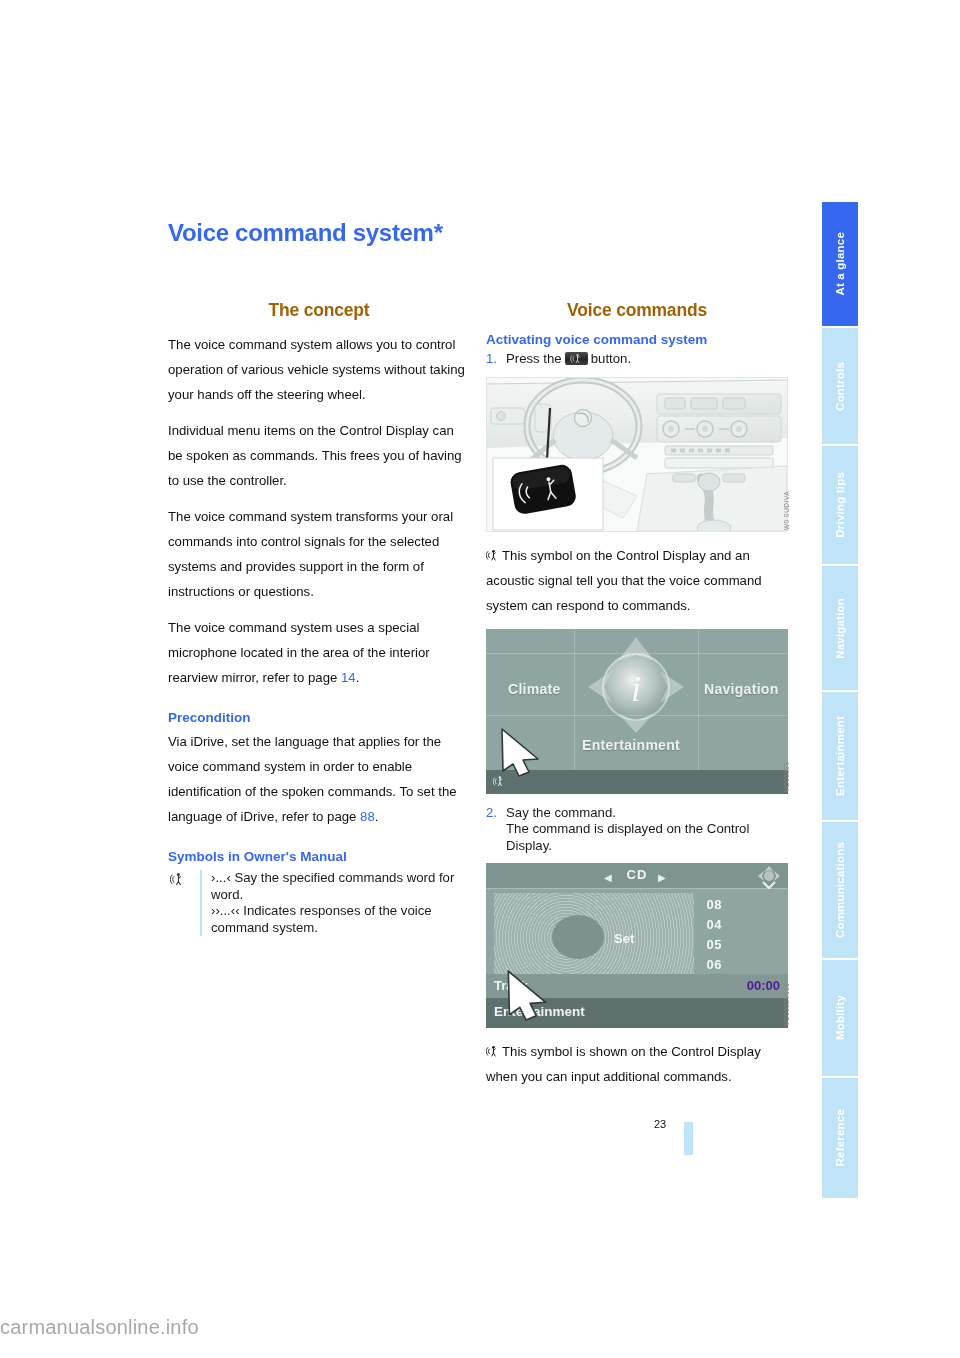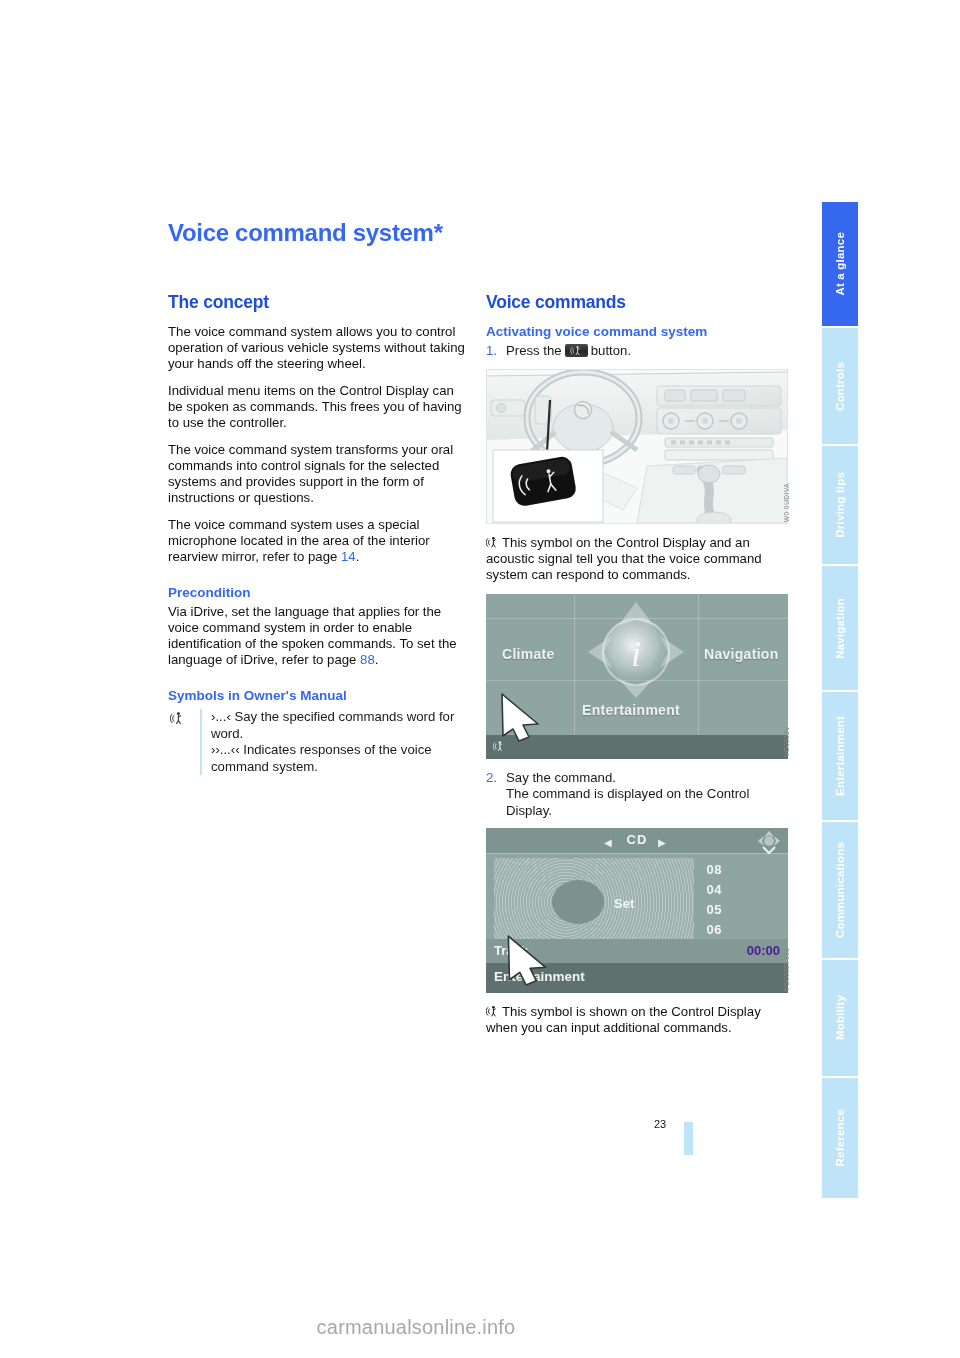--- a/index.html
+++ b/index.html
@@ -69,35 +69,36 @@
   .col-right {
     position: absolute;
     left: 486px;
     top: 292px;
     width: 302px;
   }
 
   h2.section {
     font-size: 17.5px;
     font-weight: bold;
-    color: #1d4ed8;
-    margin: 0 0 11px 0;
+    color: #a16207;
+    margin: 8px 0 11px 0;
     letter-spacing: -0.2px;
+    text-align: center;
   }
   h3.subsection {
     font-size: 13.5px;
     font-weight: bold;
     color: #3667ef;
     margin: 20px 0 4px 0;
   }
   h3.subsection.first { margin-top: 0; }
 
   p.body {
     font-size: 13.2px;
-    line-height: 16px;
+    line-height: 25px;
     margin: 0 0 11px 0;
     color: #111;
   }
   p.body:last-child { margin-bottom: 10px; }
   .pref { color: #3667ef; text-align: right; }
 
   
   .step {
     display: flex;
     font-size: 13.2px;
@@ -289,21 +290,20 @@
     left: 684px;
     top: 1122px;
     width: 9px;
     height: 33px;
     background: #bfe3f7;
   }
   .watermark {
     position: absolute;
     left: 0; top: 1316px;
     width: 832px;
-    text-align: center;
     font-size: 20px;
     color: #a8a8a8;
     letter-spacing: .2px;
   }
 </style>
 </head>
 <body>
 
 <div class="page">
 
@@ -477,21 +477,21 @@
             <path d="M150 8 L168 32 L150 26 L132 32 Z"></path>
             <path d="M150 104 L168 84 L150 92 L132 84 Z"></path>
             <path d="M102 58 L126 42 L118 58 L126 74 Z"></path>
             <path d="M198 58 L174 42 L182 58 L174 74 Z"></path>
           </g>
           <circle cx="150" cy="58" r="33" fill="url(#orb)"></circle>
           <circle cx="150" cy="58" r="33" fill="none" stroke="#ffffff" stroke-opacity=".45" stroke-width="2"></circle>
           <text x="150" y="72" text-anchor="middle" font-family="Liberation Serif, serif" font-size="36" font-style="italic" fill="#ffffff" opacity=".85">i</text>
         </svg>
 
-        <div class="idrive-cell-text" style="left:16px;top:52px;">Climate</div>
+        <div class="idrive-cell-text" style="left:22px;top:52px;">Climate</div>
         <div class="idrive-cell-text" style="left:218px;top:52px;">Navigation</div>
         <div class="idrive-cell-text" style="left:96px;top:108px;">Entertainment</div>
 
         <div class="idrive-bottombar">
           <span class="vglyph" style="position:absolute;left:7px;top:5px;width:12px;height:13px;">
             <svg width="12" height="13" viewBox="0 0 13 13">
               <circle cx="7.4" cy="2.2" r="1.3" fill="#eef3f2"></circle>
               <path d="M7.4 3.7 L7.4 8.2 M7.4 5.3 L9.3 3.9 M7.4 8.2 L5.8 11 M7.4 8.2 L9.1 11" stroke="#eef3f2" stroke-width="1" fill="none" stroke-linecap="round"></path>
               <path d="M3.8 3.6 a3.6 3.6 0 0 0 0 5.6" stroke="#eef3f2" stroke-width=".9" fill="none"></path>
               <path d="M2 2.3 a5.5 5.5 0 0 0 0 8.2" stroke="#eef3f2" stroke-width=".9" fill="none"></path>

